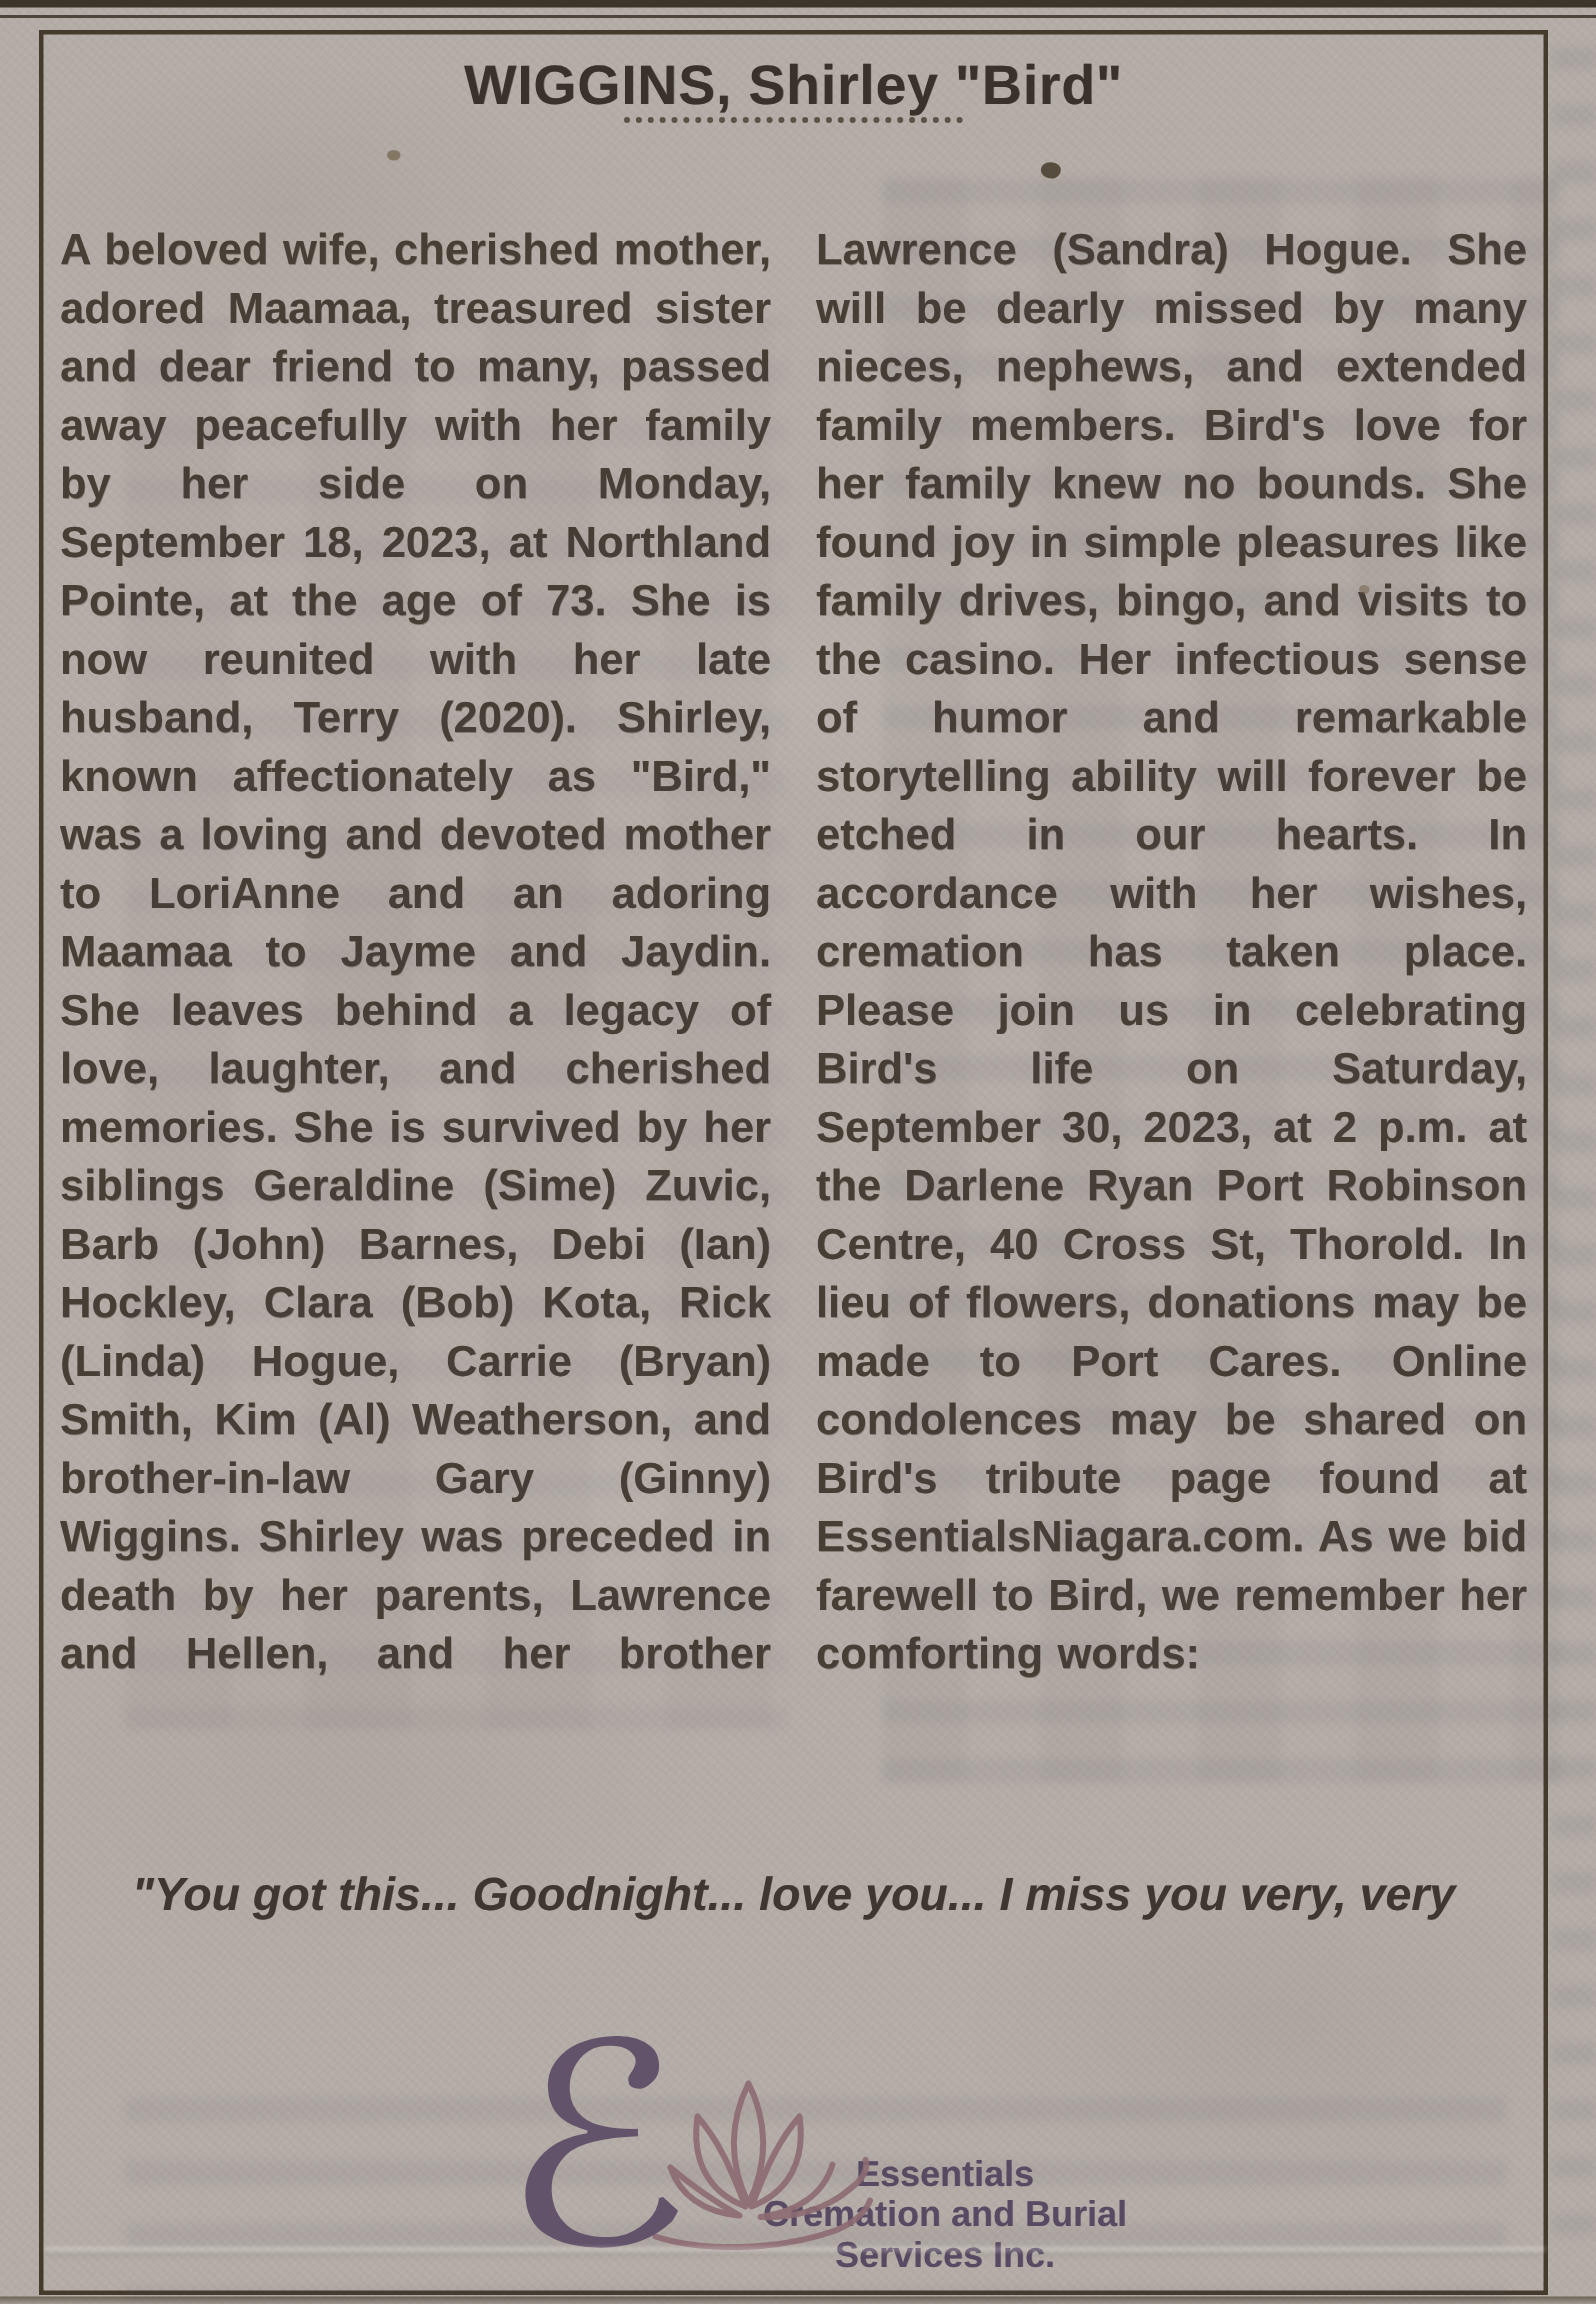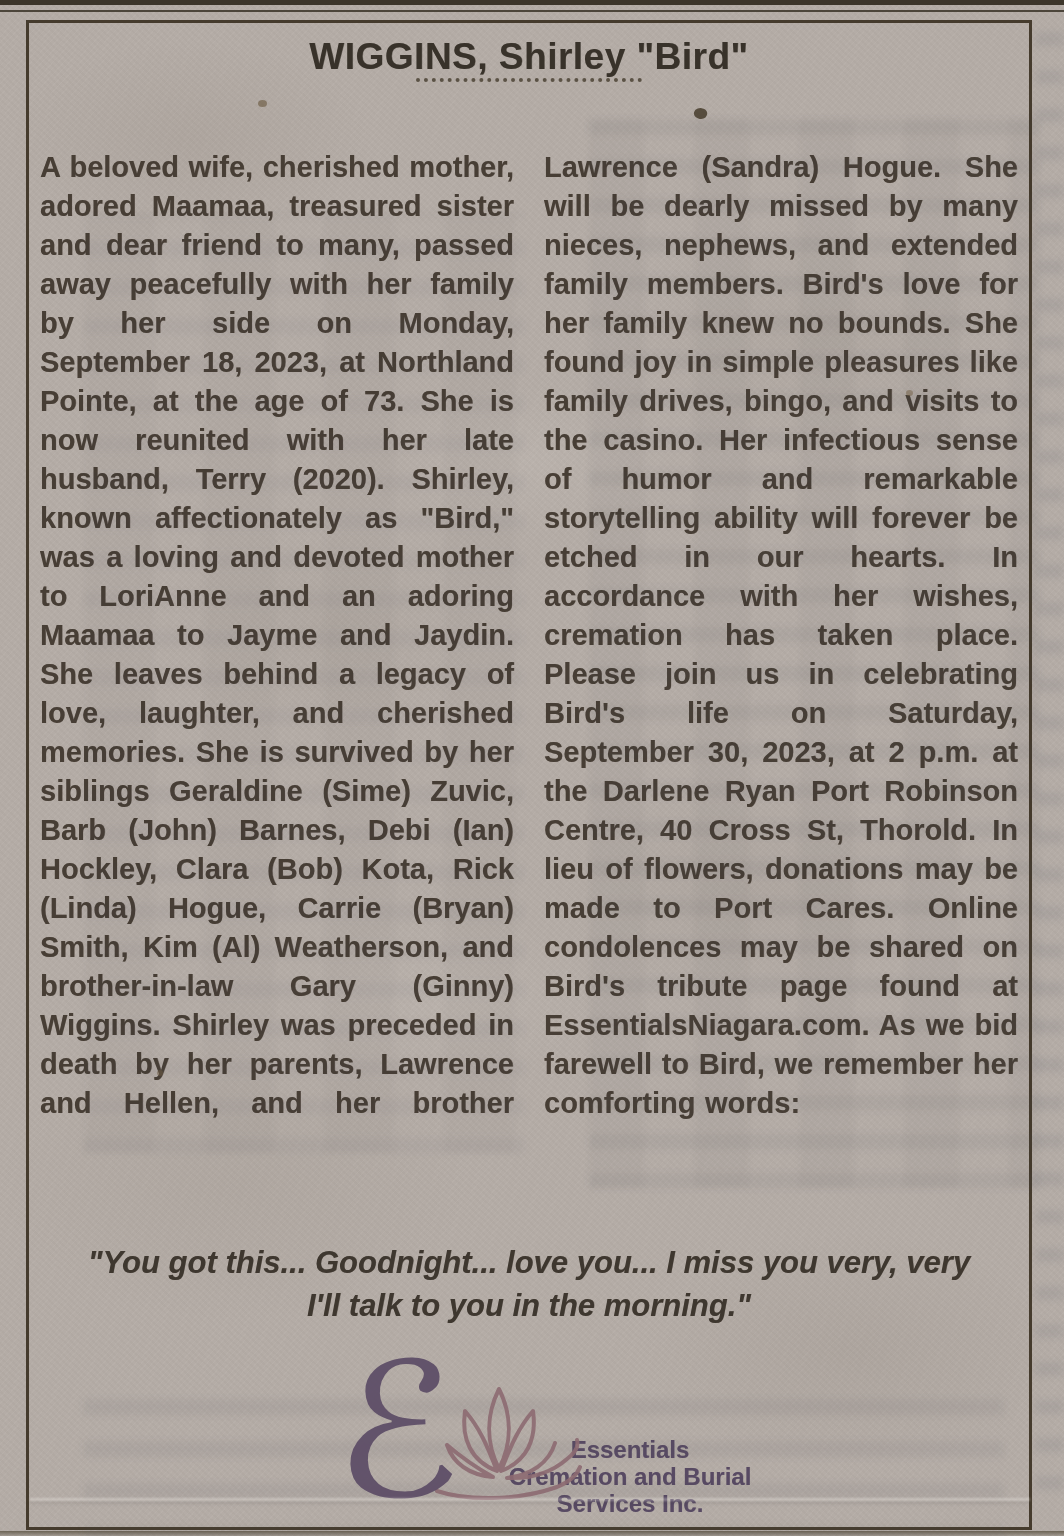--- a/index.html
+++ b/index.html
@@ -130,21 +130,20 @@
     <h1 class="obit-title">WIGGINS, Shirley "Bird"</h1>
     <div class="title-divider"></div>
 
     <div class="obit-body">
       <div class="col col-left">A beloved wife, cherished mother, adored Maamaa, treasured sister and dear friend to many, passed away peacefully with her family by her side on Monday, September 18, 2023, at Northland Pointe, at the age of 73. She is now reunited with her late husband, Terry (2020). Shirley, known affectionately as "Bird," was a loving and devoted mother to LoriAnne and an adoring Maamaa to Jayme and Jaydin. She leaves behind a legacy of love, laughter, and cherished memories. She is survived by her siblings Geraldine (Sime) Zuvic, Barb (John) Barnes, Debi (Ian) Hockley, Clara (Bob) Kota, Rick (Linda) Hogue, Carrie (Bryan) Smith, Kim (Al) Weatherson, and brother-in-law Gary (Ginny) Wiggins. Shirley was preceded in death by her parents, Lawrence and Hellen, and her brother</div>
       <div class="col col-right">Lawrence (Sandra) Hogue. She will be dearly missed by many nieces, nephews, and extended family members. Bird's love for her family knew no bounds. She found joy in simple pleasures like family drives, bingo, and visits to the casino. Her infectious sense of humor and remarkable storytelling ability will forever be etched in our hearts. In accordance with her wishes, cremation has taken place. Please join us in celebrating Bird's life on Saturday, September 30, 2023, at 2 p.m. at the Darlene Ryan Port Robinson Centre, 40 Cross St, Thorold. In lieu of flowers, donations may be made to Port Cares. Online condolences may be shared on Bird's tribute page found at EssentialsNiagara.com. As we bid farewell to Bird, we remember her comforting words:</div>
     </div>
 
     <div class="quote">
       <div class="quote-line">"You got this... Goodnight... love you... I miss you very, very</div>
-      <div class="quote-line">I'll talk to you in the morning."</div>
     </div>
 
     <div class="logo">
       <span class="monogram">ℰ</span>
       <svg class="lotus" width="170" height="135" viewBox="0 0 170 135" fill="none" stroke="#8d6b72" stroke-width="4" stroke-linecap="round" stroke-linejoin="round">
         <path d="M82 6 C 70 30, 68 58, 82 86 C 96 58, 94 30, 82 6 Z"></path>
         <path d="M48 28 C 44 56, 54 78, 80 88 C 70 62, 62 44, 48 28 Z"></path>
         <path d="M116 28 C 120 56, 110 78, 84 88 C 94 62, 102 44, 116 28 Z"></path>
         <path d="M30 62 C 36 80, 52 92, 76 94 C 58 84, 44 74, 30 62"></path>
         <path d="M138 60 C 132 80, 114 92, 90 95 C 112 96, 134 90, 150 76 C 158 70, 162 64, 160 57"></path>

